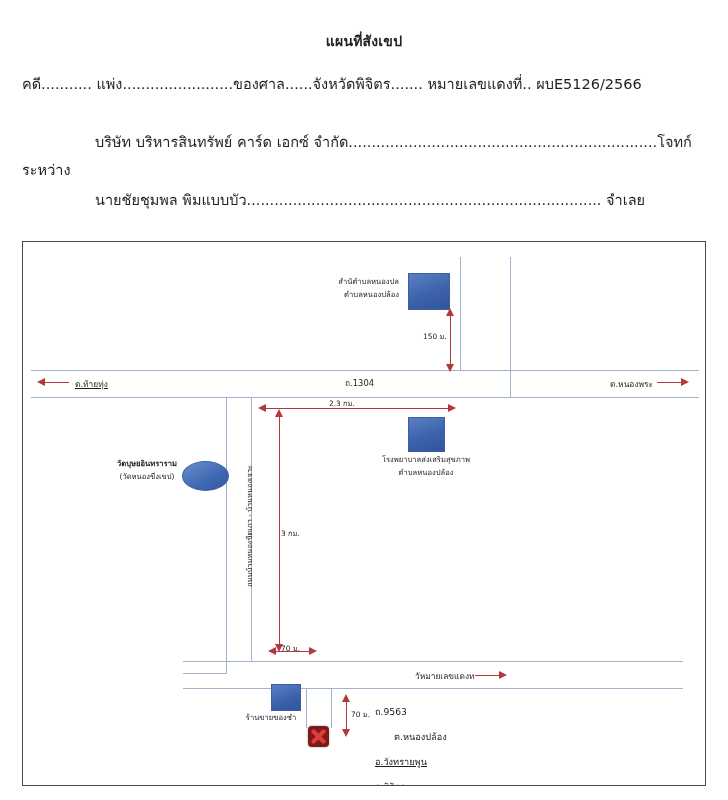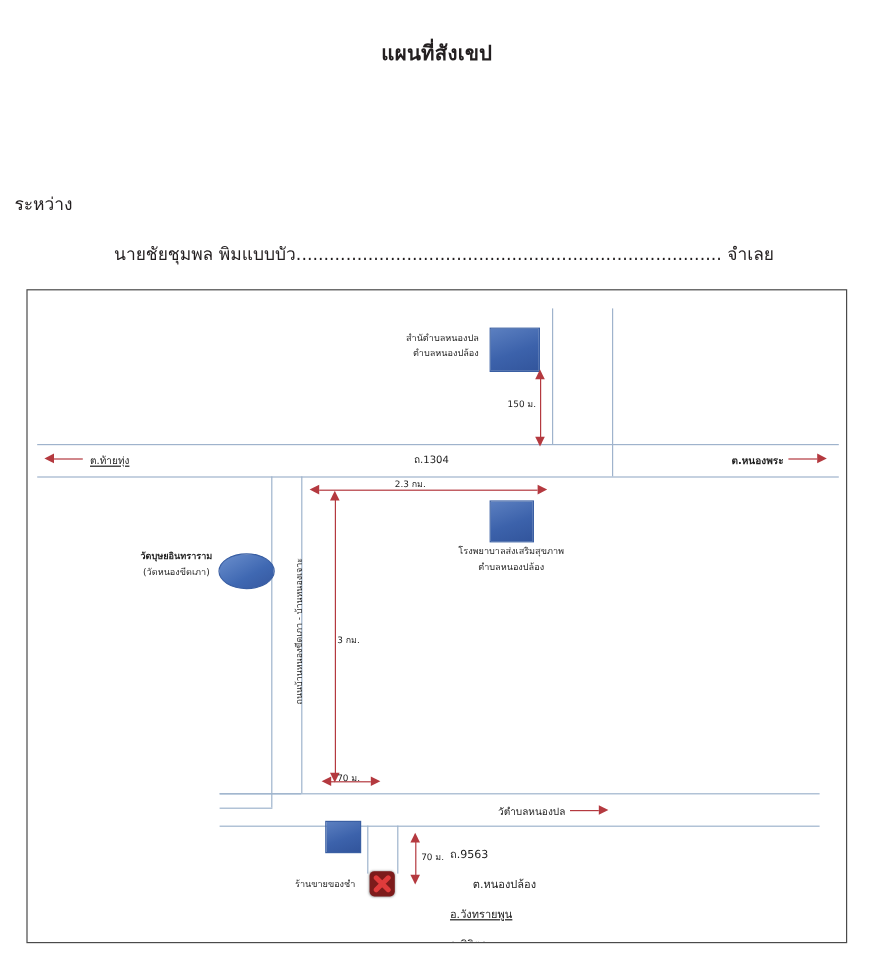--- a/index.html
+++ b/index.html
@@ -21,33 +21,33 @@
     position: absolute;
     left: 0; top: 0;
     width: 728px;
     height: 232px;
   }
   #doc-title {
     position: absolute;
     left: 0; top: 30px;
     width: 728px;
     text-align: center;
-    font-size: 17px;
+    font-size: 14px;
     font-weight: bold;
     letter-spacing: .2px;
   }
   .hdr-line {
     position: absolute;
     font-size: 14.5px;
     white-space: nowrap;
   }
   #case-line   { left: 22px;  top: 72px; }
   #plaintiff-line { left: 95px; top: 130px; }
-  #between-line   { left: 12px;  top: 158px; }
-  #defendant-line { left: 95px; top: 200px; }
+  #between-line   { left: 22px;  top: 158px; }
+  #defendant-line { left: 95px; top: 188px; }
 
   
   #map-frame {
     position: absolute;
     left: 22px;
     top: 241px;
     width: 684px;
     height: 545px;
     border: 1.4px solid #4a4a4a;
     background: #ffffff;
@@ -149,21 +149,23 @@
     width: 15px; height: 15px;
   }
 </style>
 </head>
 <body>
 
 <div id="doc-header">
 
   <div id="doc-title">แผนที่สังเขป</div>
 
-
+  <div class="hdr-line" id="case-line">คดี........... แพ่ง........................ของศาล......จังหวัดพิจิตร....... หมายเลขแดงที่.. ผบE5126/2566</div>
+
+  <div class="hdr-line" id="plaintiff-line">บริษัท  บริหารสินทรัพย์  คาร์ด  เอกซ์   จำกัด...................................................................โจทก์</div>
 
   <div class="hdr-line" id="between-line">ระหว่าง</div>
 
   <div class="hdr-line" id="defendant-line">นายชัยชุมพล  พิมแบบบัว............................................................................. จำเลย</div>
 
 </div>
 
 <div id="map-frame">
   <div id="map-canvas">
 
@@ -197,60 +199,60 @@
     <div class="ahead up" style="left:423px; top:66px;"></div>
     <div class="ahead down" style="left:423px; top:122px;"></div>
     <div class="dim-text" style="left:400px; top:88px;">150 ม.</div>
 
     <div class="arrow-shaft-h" style="left:22px; top:140px; width:24px;"></div>
     <div class="ahead left" style="left:14px; top:136px;"></div>
     <div class="road-name" style="left:52px; top:135px;text-decoration:underline;">ต.ท้ายทุ่ง</div>
 
     <div class="arrow-shaft-h" style="left:634px; top:140px; width:24px;"></div>
     <div class="ahead right" style="left:658px; top:136px;"></div>
-    <div class="road-name r" style="left:574px; top:135px; width:56px; text-align:right;font-weight:bold;">ต.หนองพระ</div>
+    <div class="road-name r" style="left:574px; top:135px; width:56px; text-align:right;">ต.หนองพระ</div>
 
     <div class="road-name" style="left:322px; top:134px;">ถ.1304</div>
 
     <div class="arrow-shaft-h" style="left:243px; top:166px; width:182px;"></div>
     <div class="ahead left" style="left:235px; top:162px;"></div>
     <div class="ahead right" style="left:425px; top:162px;"></div>
     <div class="dim-text" style="left:306px; top:155px;">2.3 กม.</div>
 
     <div class="arrow-shaft-v" style="left:256px; top:173px; width:1.4px; height:235px;"></div>
     <div class="ahead up" style="left:252px; top:167px;"></div>
     <div class="ahead down" style="left:252px; top:402px;"></div>
     <div class="dim-text" style="left:258px; top:285px;">3 กม.</div>
 
     <div class="arrow-shaft-h" style="left:252px; top:409px; width:34px;"></div>
     <div class="ahead left" style="left:245px; top:405px;"></div>
     <div class="ahead right" style="left:286px; top:405px;"></div>
     <div class="dim-text" style="left:258px; top:400px;">70 ม.</div>
 
     <div class="arrow-shaft-h" style="left:452px; top:433px; width:24px;"></div>
     <div class="ahead right" style="left:476px; top:429px;"></div>
-    <div class="road-name" style="left:392px; top:427px;">วัตำบลหนองปล</div>
+    <div class="road-name" style="left:392px; top:427px;">วัหมายเลขแดงท</div>
 
     <div class="arrow-shaft-v" style="left:323px; top:458px; height:34px;"></div>
     <div class="ahead up" style="left:319px; top:452px;"></div>
     <div class="ahead down" style="left:319px; top:487px;"></div>
     <div class="dim-text" style="left:328px; top:466px;">70 ม.</div>
 
     <div class="mlabel r" style="left:276px; top:34px; width:100px;">สำนัตำบลหนองปล</div>
     <div class="mlabel r" style="left:276px; top:47px; width:100px;">ตำบลหนองปล้อง</div>
 
     <div class="mlabel c" style="left:332px; top:212px; width:142px;">โรงพยาบาลส่งเสริมสุขภาพ</div>
     <div class="mlabel c" style="left:332px; top:225px; width:142px;">ตำบลหนองปล้อง</div>
 
     <div class="mlabel c" style="left:88px; top:216px; width:72px;font-weight:bold;">วัดบุษยอินทราราม</div>
-    <div class="mlabel c" style="left:88px; top:229px; width:72px;">(วัดหนองขีดเภา)</div>
+    <div class="mlabel c" style="left:88px; top:229px; width:72px;">(วัดหนองขีงเขป)</div>
 
     <div class="vert-road-name" style="left:220px; top:345px;">ถนนบ้านหนองขีดเภา - บ้านหนองเจาะ</div>
 
-    <div class="mlabel c" style="left:208px; top:489px; width:80px;">ร้านขายของชำ</div>
+    <div class="mlabel c" style="left:208px; top:470px; width:80px;">ร้านขายของชำ</div>
 
     <div id="x-marker" style="left:285px; top:484px;">
       <svg class="xg" viewBox="0 0 15 15">
         <path d="M2.5 2.5 L12.5 12.5 M12.5 2.5 L2.5 12.5" stroke="#e03b3b" stroke-width="4.2" stroke-linecap="round"></path>
       </svg>
     </div>
 
     <div class="addr-line" style="left:352px; top:462px;">ถ.9563</div>
     <div class="addr-line" style="left:371px; top:487px;">ต.หนองปล้อง</div>
     <div class="addr-line" style="left:352px; top:512px;text-decoration:underline;">อ.วังทรายพูน</div>

